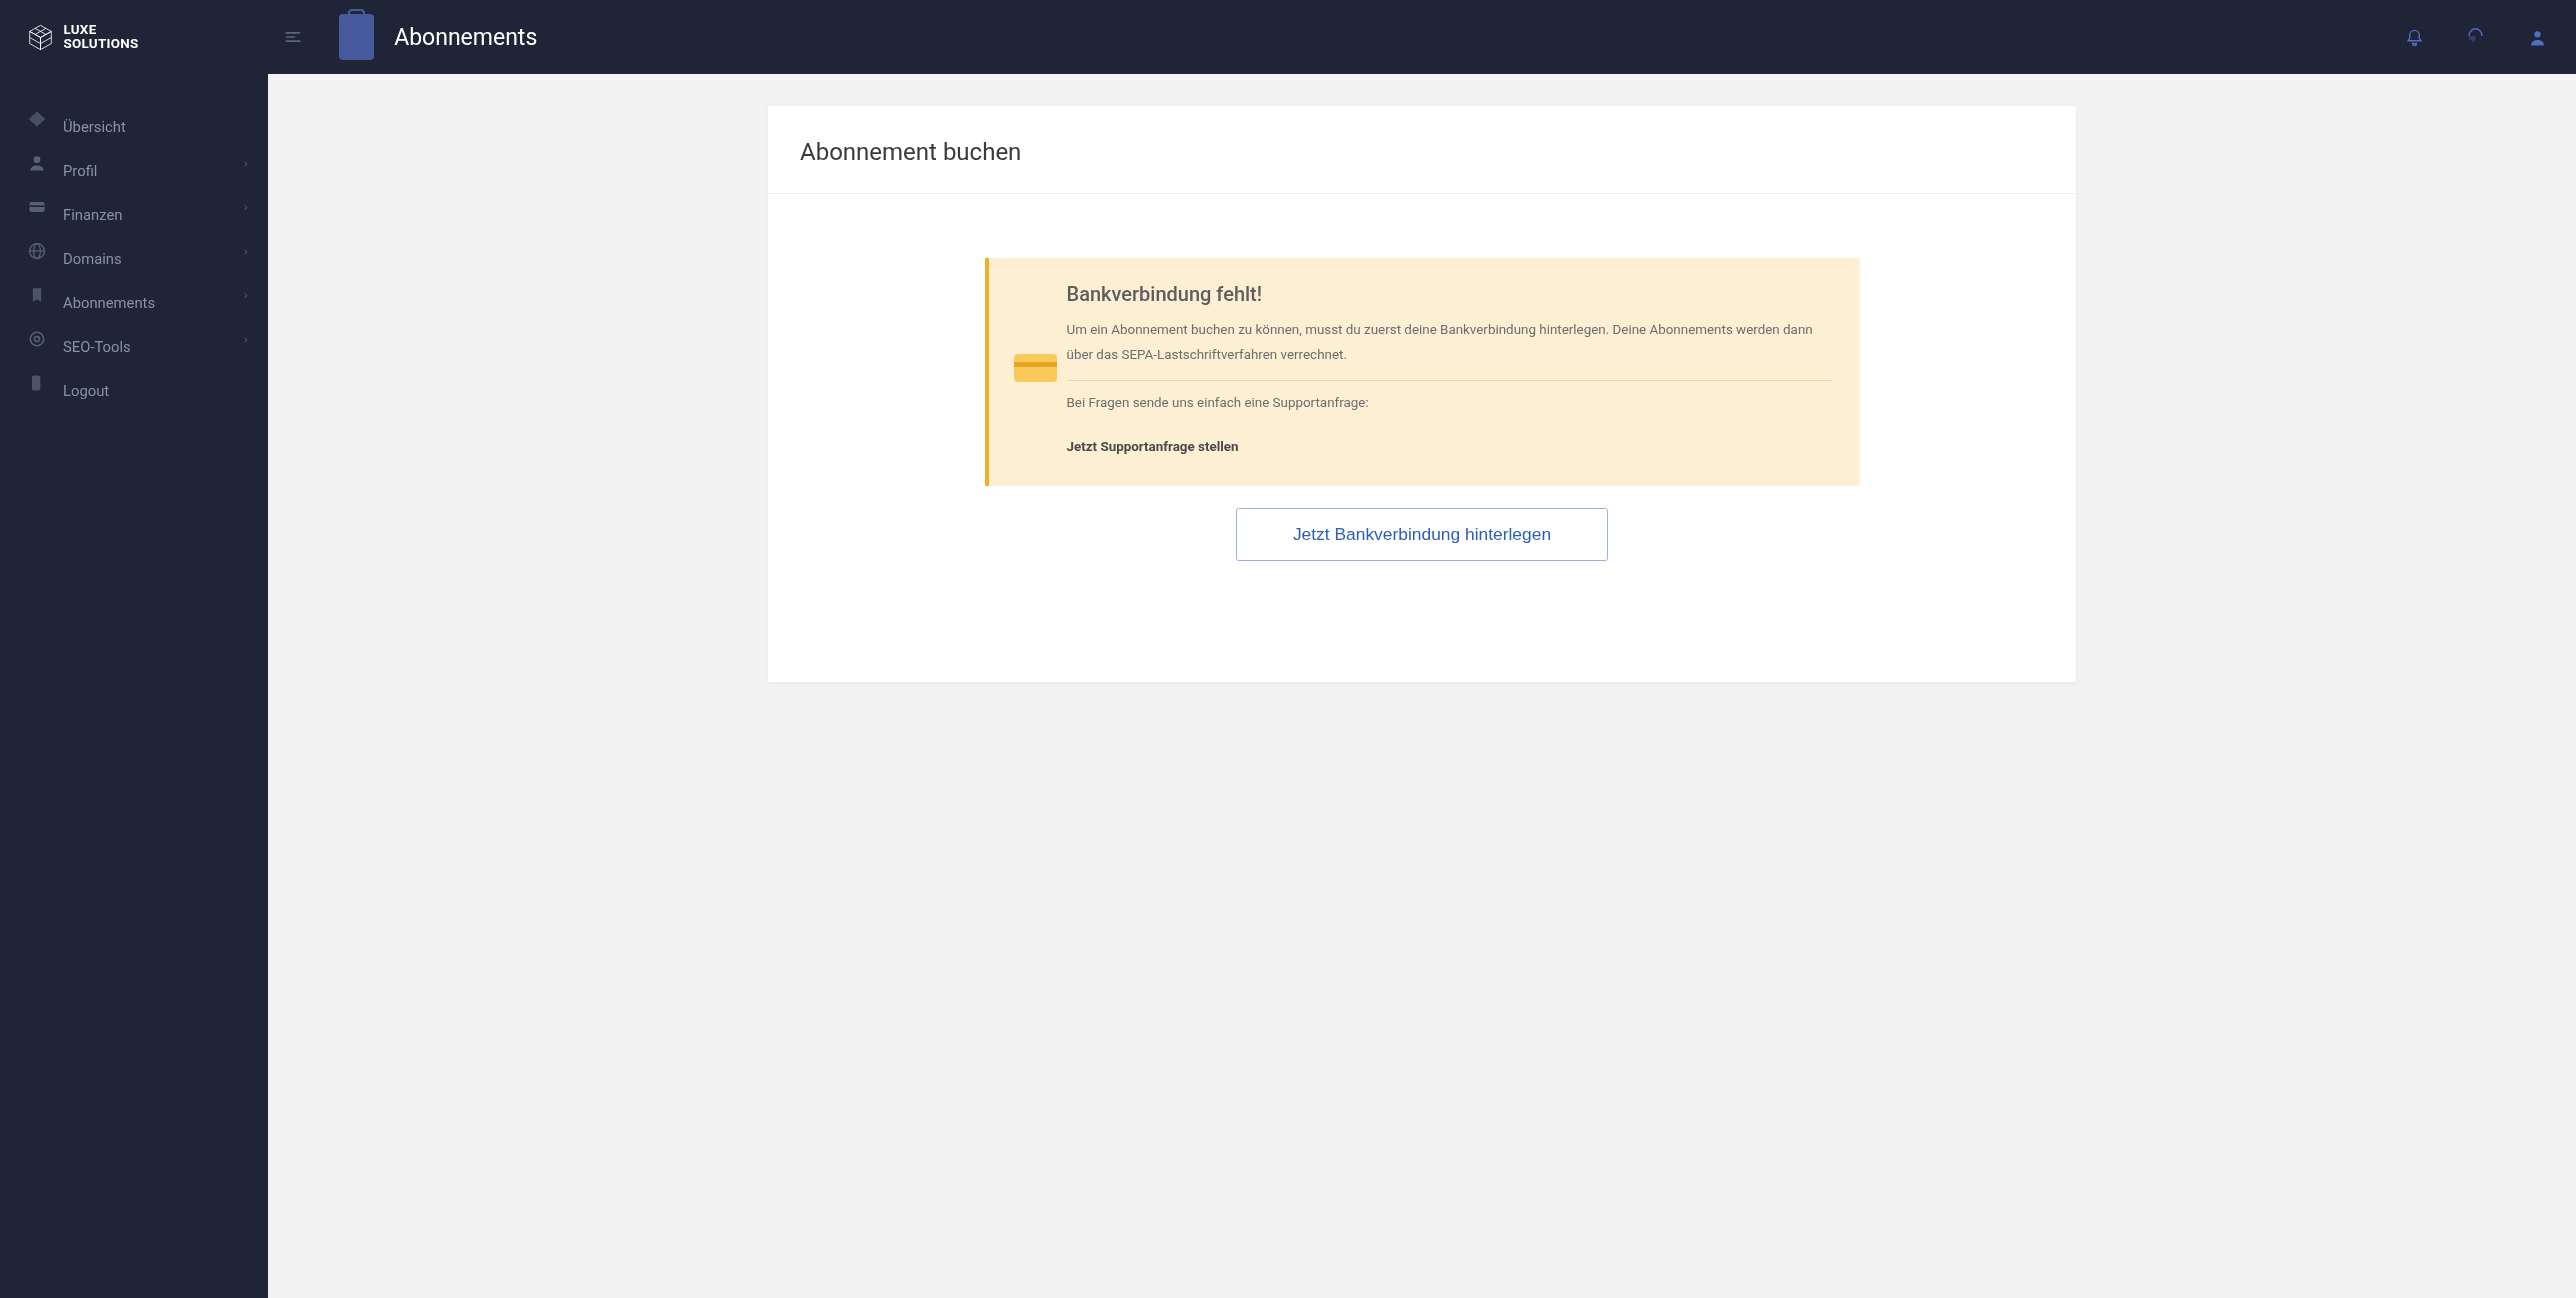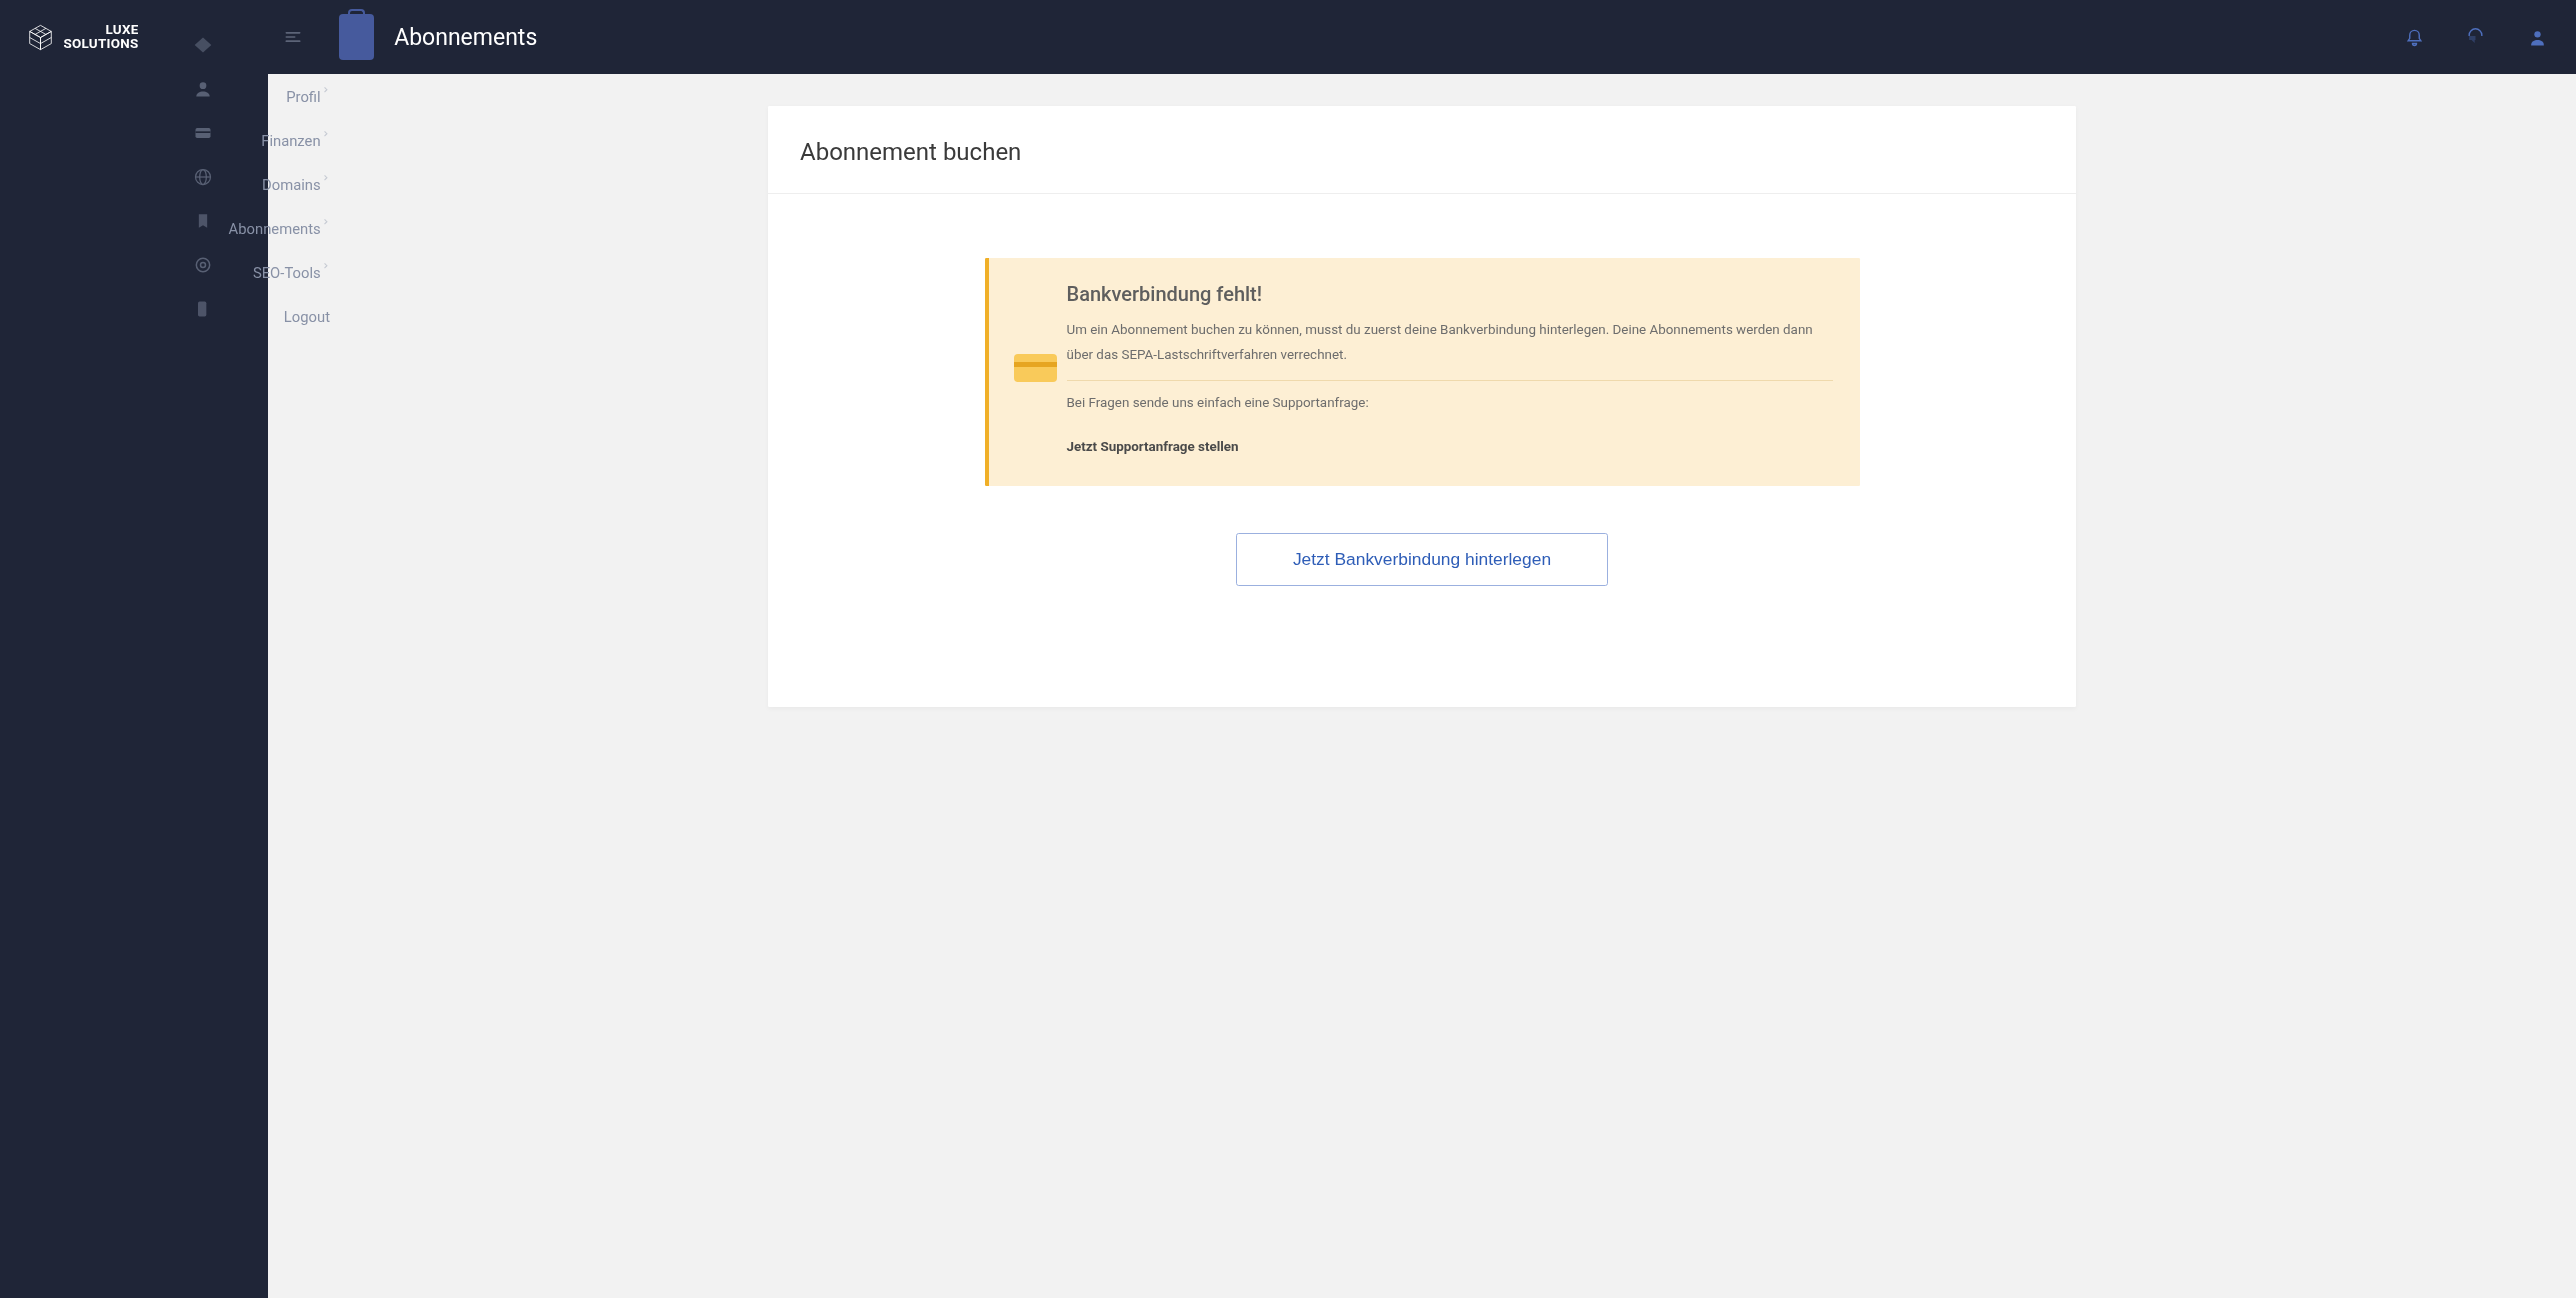--- a/index.html
+++ b/index.html
@@ -26,23 +26,22 @@
     margin: 0; padding: 0; height: 100%; width: 100%;
     font-family: -apple-system, BlinkMacSystemFont, "Segoe UI", Roboto, "Helvetica Neue", Arial, sans-serif;
   }
   body { display: flex; background: var(--bg-page); overflow: hidden; }
 
   
   .sidebar {
     width: 268px;
     background: var(--bg-dark);
     color: var(--text-muted);
-    display: flex; 
+    display: flex; flex-direction: column;
     flex-shrink: 0;
-    text-align: right;
   }
   .sidebar-logo {
     height: 74px;
     display: flex; align-items: center;
     padding: 0 27px;
     gap: 9.4px;
   }
   .logo-cube {
     width: 27px; height: 27px; position: relative;
   }
@@ -155,21 +154,21 @@
   }
   .callout-card-icon::after { content: ""; position: absolute; left: 0; right: 0; top: 7.4px; height: 5.4px; background: #e6a521; }
   .callout-body { flex: 1; }
   .callout-title { font-size: 20px; color: var(--callout-heading); margin: 0 0 10.7px; font-weight: 500; }
   .callout-text { font-size: 13.4px; line-height: 1.9; color: var(--callout-text); margin: 0; }
   .callout-divider { border: none; border-top: 0.7px solid #efd9ac; margin: 12px 0 9.4px; }
   .callout-link {
     display: block; font-size: 13.4px; font-weight: 700; color: #4a4a4a; text-decoration: none; margin-top: 24px; cursor: pointer;
   }
 
-  .action-row { margin-top: 47px; display: flex; }
+  .action-row { margin-top: 22px; display: flex; }
   .btn-outline {
     border: 1.3px solid var(--btn-border);
     color: var(--btn-text);
     background: #fff;
     font-size: 17.4px;
     padding: 14.8px 56px;
     border-radius: 2.7px;
     cursor: pointer;
   }
 </style>

